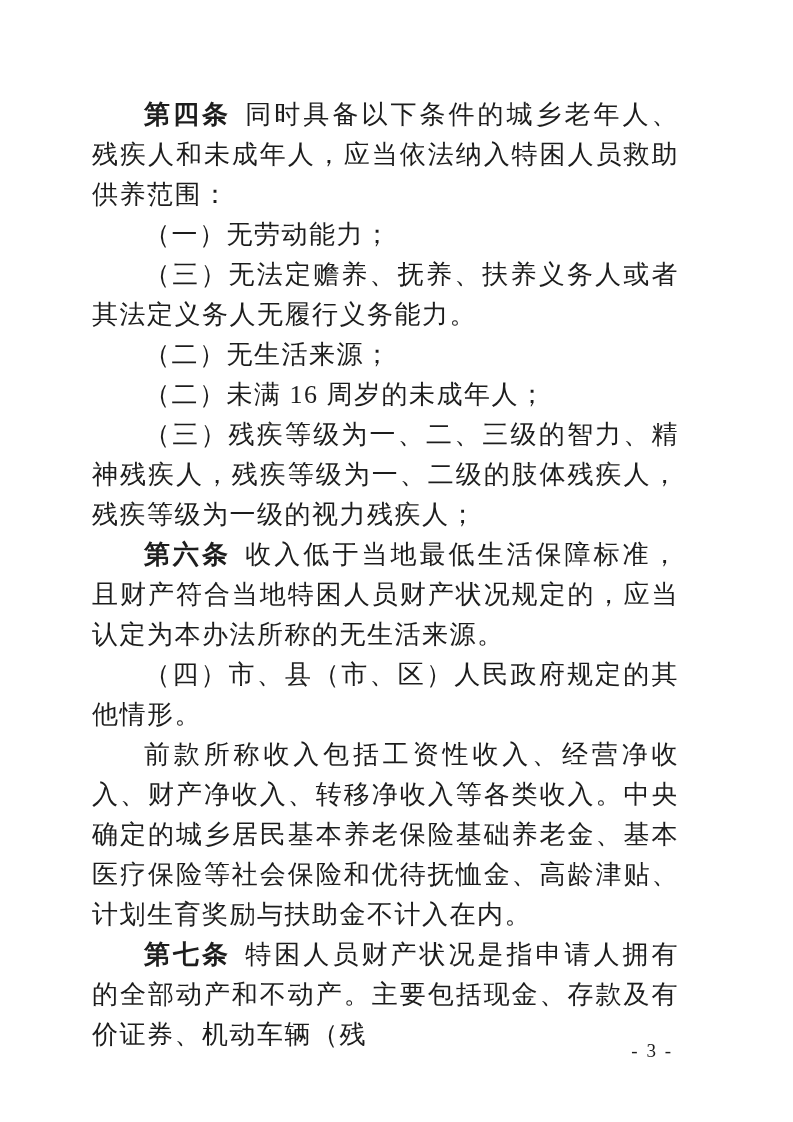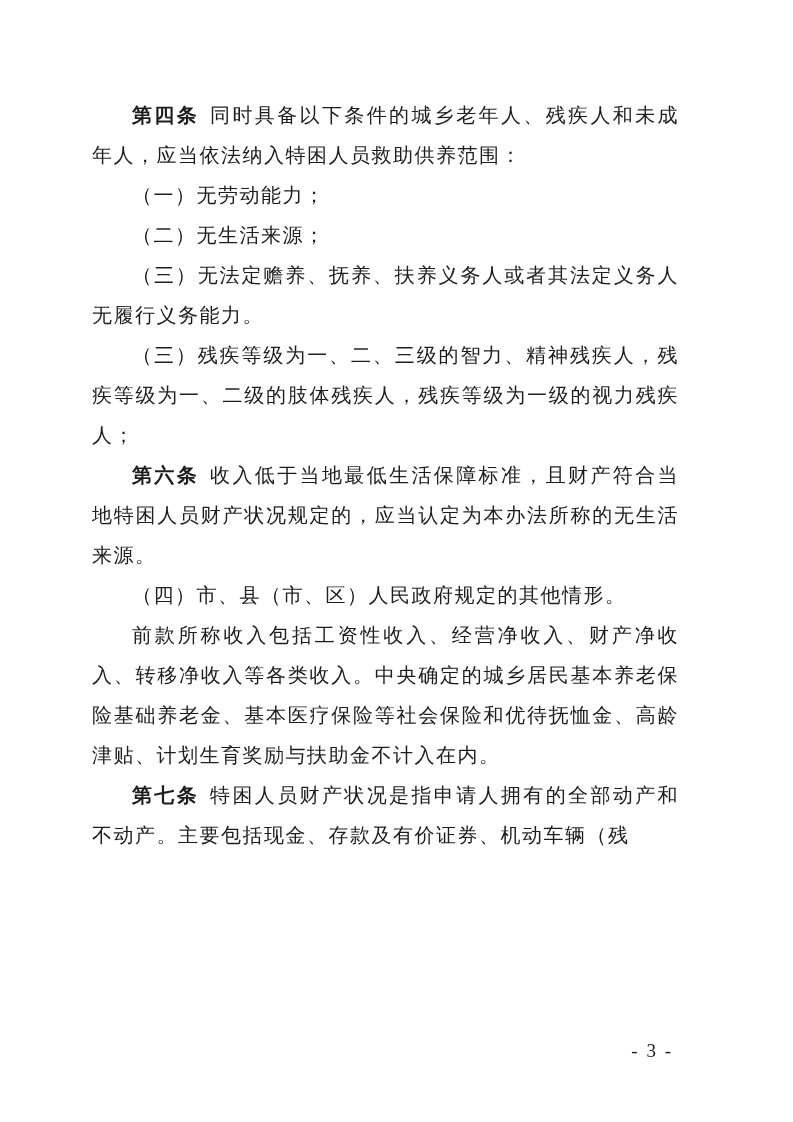--- a/index.html
+++ b/index.html
@@ -17,21 +17,21 @@
     color: #1d1d1d;
   }
   .content {
     position: absolute;
     left: 92px;
     top: 95px;
     width: 587px;
   }
   .para {
     margin: 0;
-    font-size: 20px;
+    font-size: 26px;
     line-height: 40px;
     text-indent: 2em;
     text-align: justify;
     letter-spacing: 1.5px;
     word-break: break-all;
   }
   .art-num {
     font-weight: 700;
   }
   .art-num:not(:empty) {
@@ -47,22 +47,23 @@
     font-family: "Liberation Serif", "DejaVu Serif", serif;
   }
 </style>
 </head>
 <body>
 
 <div class="page">
   <div class="content">
     <p class="para"><span class="art-num">第四条</span><span>同时具备以下条件的城乡老年人、残疾人和未成年人，应当依法纳入特困人员救助供养范围：</span></p>
     <p class="para"><span class="art-num"></span><span>（一）无劳动能力；</span></p>
+    <p class="para"><span class="art-num"></span><span>（三）无法定赡养、抚养、扶养义务人或者其法定义务人无履行义务能力。</span></p>
     <p class="para"><span class="art-num"></span><span>（二）无生活来源；</span></p>
-    <p class="para"><span class="art-num"></span><span>（三）无法定赡养、抚养、扶养义务人或者其法定义务人无履行义务能力。</span></p>
+    <p class="para"><span class="art-num"></span><span>（二）未满 16 周岁的未成年人；</span></p>
     <p class="para"><span class="art-num"></span><span>（三）残疾等级为一、二、三级的智力、精神残疾人，残疾等级为一、二级的肢体残疾人，残疾等级为一级的视力残疾人；</span></p>
     <p class="para"><span class="art-num">第六条</span><span>收入低于当地最低生活保障标准，且财产符合当地特困人员财产状况规定的，应当认定为本办法所称的无生活来源。</span></p>
     <p class="para"><span class="art-num"></span><span>（四）市、县（市、区）人民政府规定的其他情形。</span></p>
     <p class="para"><span class="art-num"></span><span>前款所称收入包括工资性收入、经营净收入、财产净收入、转移净收入等各类收入。中央确定的城乡居民基本养老保险基础养老金、基本医疗保险等社会保险和优待抚恤金、高龄津贴、计划生育奖励与扶助金不计入在内。</span></p>
     <p class="para"><span class="art-num">第七条</span><span>特困人员财产状况是指申请人拥有的全部动产和不动产。主要包括现金、存款及有价证券、机动车辆（残</span></p>
   </div>
   <div class="page-number">- 3 -</div>
 </div>
 
 </body></html>

